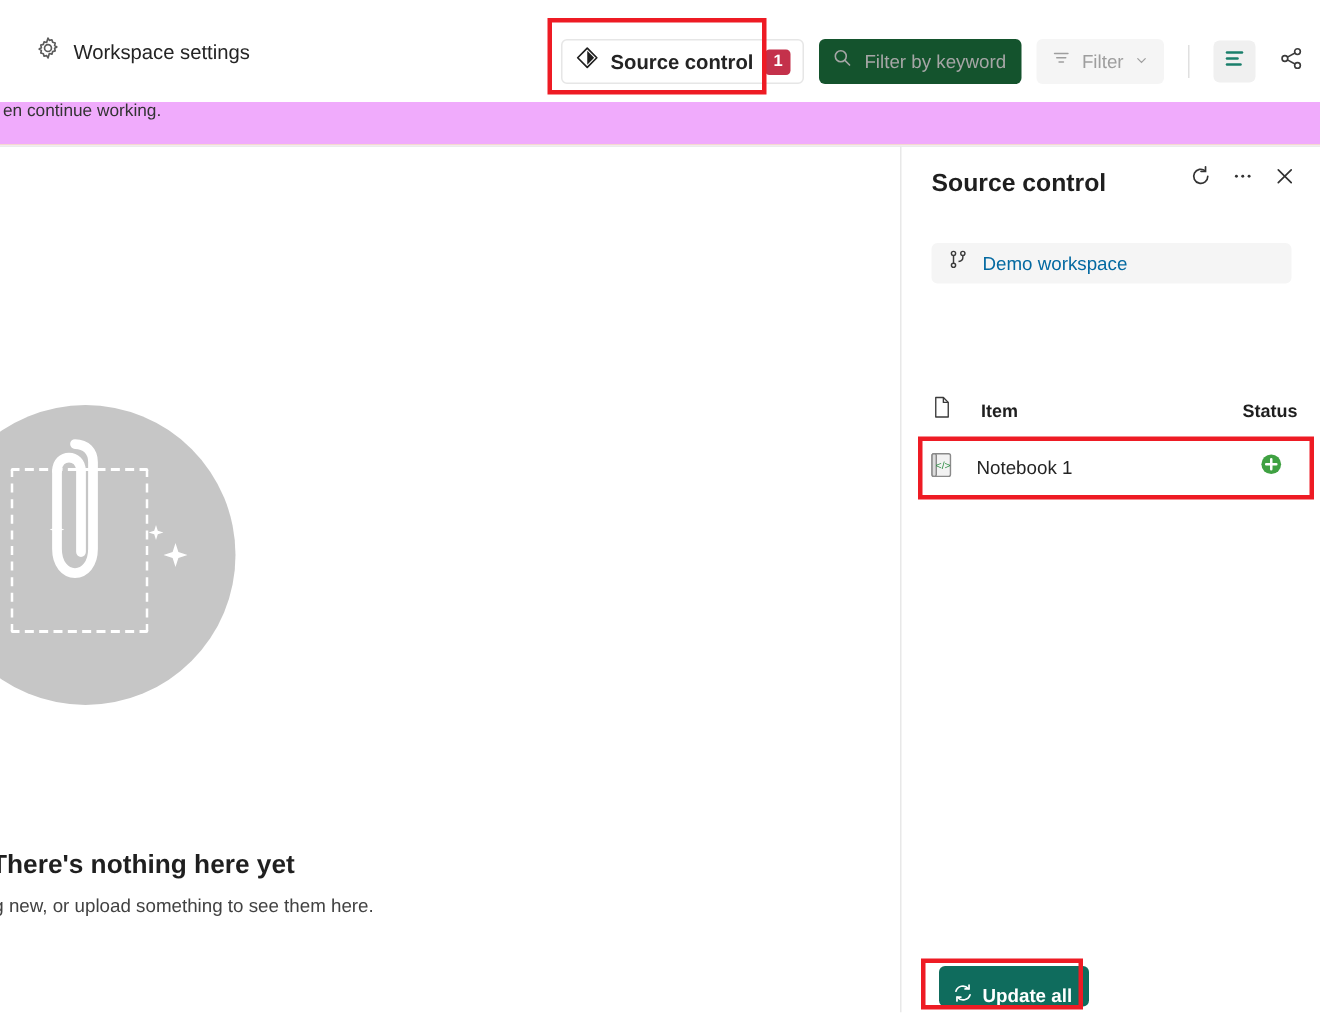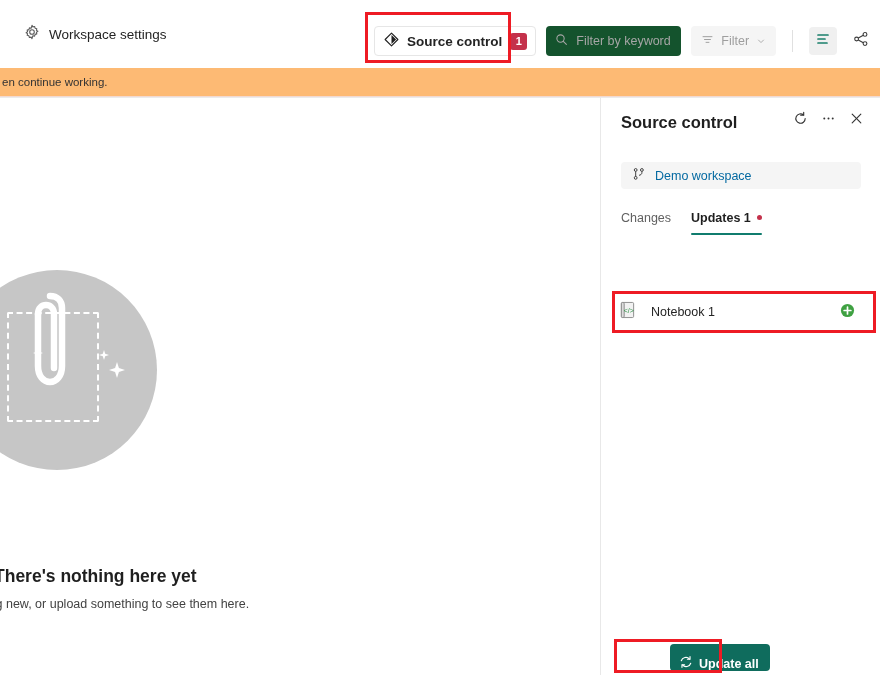--- a/index.html
+++ b/index.html
@@ -65,22 +65,22 @@
   .icon-btn {
     width: 28px; height: 28px; border-radius: 4px;
     display: flex; align-items: center; justify-content: center;
     cursor: pointer;
   }
   .icon-btn.selected { background: #f0f0f0; }
 
   
   .banner {
     position: absolute; left: 0; top: 68px; width: 880px; height: 29px;
-    background: #fdba74; border-bottom: 1px solid #f3d9d0;
-    display: flex; align-items: center;
+    background: #f0abfc; border-bottom: 1px solid #f3d9d0;
+    display: flex; 
   }
   .banner-text { font-size: 11.5px; color: #333333; margin-left: 2px; white-space: nowrap; }
 
   
   .main {
     position: absolute; left: 0; top: 97px; width: 600px; height: 578px;
     background: #ffffff; border-top: 1px solid #ebebeb;
     overflow: hidden;
   }
   .empty-art {
@@ -170,21 +170,21 @@
     display: flex; align-items: center; cursor: pointer;
   }
   .row-icon { margin-left: 4px; }
   .row-label { font-size: 12.5px; color: #242424; margin-left: 15px; }
   .row-status { margin-left: auto; margin-right: 16px; display: flex; align-items: center; }
 
   .update-btn {
     position: absolute; left: 25px; top: 546px;
     height: 27px; padding: 13px 11px 0 9px;
     background: #0f6c5d; border-radius: 4px;
-    display: flex; align-items: center; gap: 6px; cursor: pointer; margin-left: 44px;
+    display: flex; align-items: center; gap: 6px; cursor: pointer;
   }
   .update-btn-label { font-size: 12.5px; font-weight: 700; color: #ffffff; white-space: nowrap; }
 
   
   .anno {
     position: absolute;
     border: 3px solid #ee1b24;
     pointer-events: none;
     background: transparent;
   }
@@ -355,29 +355,31 @@
           <circle cx="4.2" cy="3.4" r="1.6"></circle>
           <circle cx="11.3" cy="3.4" r="1.6"></circle>
           <circle cx="4.2" cy="12.4" r="1.6"></circle>
           <path d="M4.2 5v5.8"></path>
           <path d="M11.3 5v1.6c0 1.8-1.6 2.6-3.3 2.9"></path>
         </svg>
       </span>
       <span class="ws-chip-label">Demo workspace</span>
     </div>
 
-    <div class="tabs">
-      <div class="tab">
-        <span class="tab-label">Changes</span>
-      </div>
-      <div class="tab active">
-        <span class="tab-label">Updates 1</span><span class="tab-dot"></span>
-      </div>
-    </div>
-
+
+    <div class="table-head">
+      <span>
+        <svg width="14" height="15" viewBox="0 0 16 18" fill="none" stroke="#3b3b3b" stroke-width="1.1" stroke-linejoin="round">
+          <path d="M3 1.2h6.1L13 5.1V16.8H3z"></path>
+          <polyline points="9.1,1.2 9.1,5.1 13,5.1"></polyline>
+        </svg>
+      </span>
+      <span class="th-item">Item</span>
+      <span class="th-status">Status</span>
+    </div>
 
     <div class="row">
       <span class="row-icon">
         <svg width="17" height="18" viewBox="0 0 18 19">
           <rect x="2.5" y="1.5" width="13" height="16" rx="1.3" fill="#f2f2f2" stroke="#8a8a8a" stroke-width="1"></rect>
           <rect x="2.5" y="1.5" width="3" height="16" rx="1.3" fill="#dcdcdc" stroke="#8a8a8a" stroke-width="1"></rect>
           <text x="10.3" y="12.2" font-size="7.4" font-family="Liberation Sans, sans-serif" fill="#2f8f46" text-anchor="middle">&lt;/&gt;</text>
         </svg>
       </span>
       <span class="row-label">Notebook 1</span>

